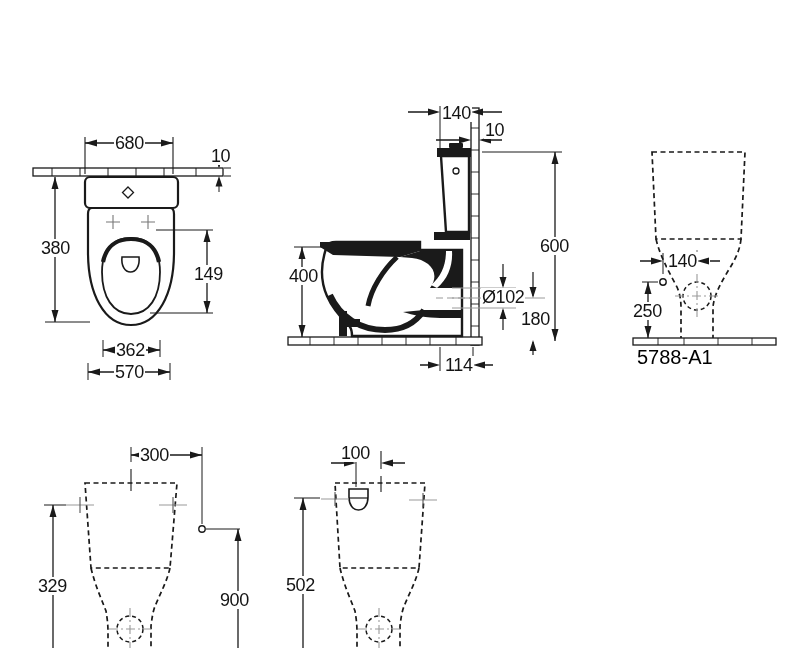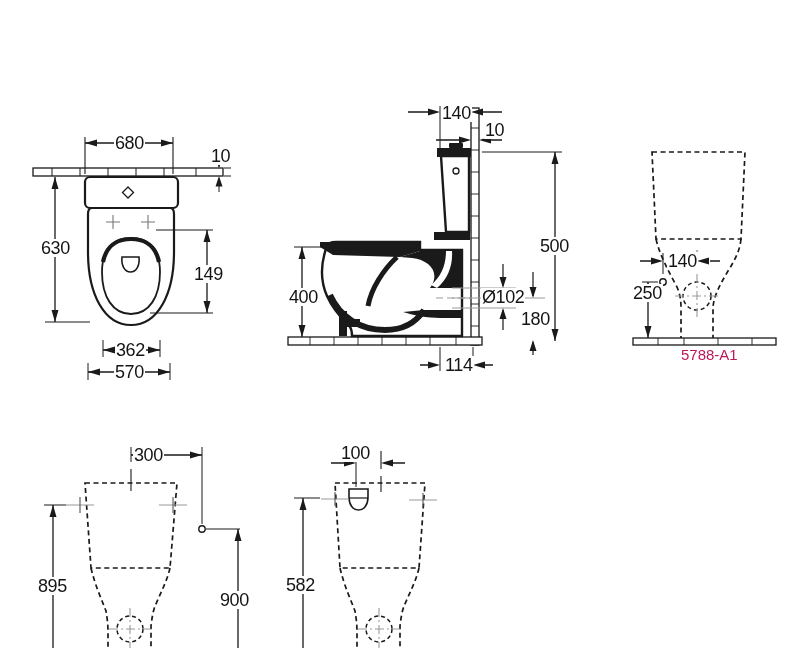--- a/index.html
+++ b/index.html
@@ -1,21 +1,21 @@
 <!DOCTYPE html>
 <html><head>
 <meta charset="utf-8">
 <style>
   html,body{margin:0;padding:0;background:#fff;}
   .canvas{position:relative;width:800px;height:648px;background:#fff;overflow:hidden;
           font-family:"Liberation Sans",sans-serif;}
   .canvas svg{position:absolute;left:0;top:0;}
   .dim{position:absolute;font-size:18px;line-height:1;letter-spacing:-0.4px;
        color:#141414;background:#fff;padding:0 1px;white-space:nowrap;}
-  .model{position:absolute;font-size:15px;line-height:1;color:#be185d;background:#fff;margin-left:44px;}
+  .model{position:absolute;font-size:20px;line-height:1;color:#000000;background:#fff;}
 </style>
 </head>
 <body>
 
 <div class="canvas">
 
 <svg width="800" height="648" viewBox="0 0 800 648">
 
   <g stroke="#1a1a1a" fill="none">
 
@@ -203,37 +203,37 @@
     <path d="M356,463 L344,459.5 V466.5 Z M381,463 L393,459.5 V466.5 Z" fill="#1a1a1a" stroke="none"></path>
 
     <path d="M294,498 H320" stroke-width="1"></path>
     <path d="M303,498 V648" stroke-width="1.3"></path>
     <path d="M303,498 L299.5,510 H306.5 Z" fill="#1a1a1a" stroke="none"></path>
   </g>
 </svg>
 
 <span class="dim" style="left:114px;top:134px">680</span>
 <span class="dim" style="left:210px;top:147px">10</span>
-<span class="dim" style="left:40px;top:239px">630</span>
+<span class="dim" style="left:40px;top:239px">380</span>
 <span class="dim" style="left:193px;top:265px">149</span>
 <span class="dim" style="left:115px;top:341px">362</span>
 <span class="dim" style="left:114px;top:363px">570</span>
 
 <span class="dim" style="left:441px;top:104px">140</span>
 <span class="dim" style="left:484px;top:121px">10</span>
-<span class="dim" style="left:539px;top:237px">500</span>
-<span class="dim" style="left:288px;top:288px">400</span>
+<span class="dim" style="left:539px;top:237px">600</span>
+<span class="dim" style="left:288px;top:267px">400</span>
 <span class="dim" style="left:481px;top:288px">Ø102</span>
 <span class="dim" style="left:520px;top:310px">180</span>
 <span class="dim" style="left:444px;top:356px">114</span>
 
 <span class="dim" style="left:667px;top:252px">140</span>
-<span class="dim" style="left:632px;top:284px">250</span>
+<span class="dim" style="left:632px;top:302px">250</span>
 <span class="model" style="left:637px;top:347px">5788-A1</span>
 
-<span class="dim" style="left:133px;top:446px">300</span>
-<span class="dim" style="left:37px;top:577px">895</span>
+<span class="dim" style="left:139px;top:446px">300</span>
+<span class="dim" style="left:37px;top:577px">329</span>
 <span class="dim" style="left:219px;top:591px">900</span>
 
 <span class="dim" style="left:340px;top:444px">100</span>
-<span class="dim" style="left:285px;top:576px">582</span>
+<span class="dim" style="left:285px;top:576px">502</span>
 
 </div>
 
 </body></html>

